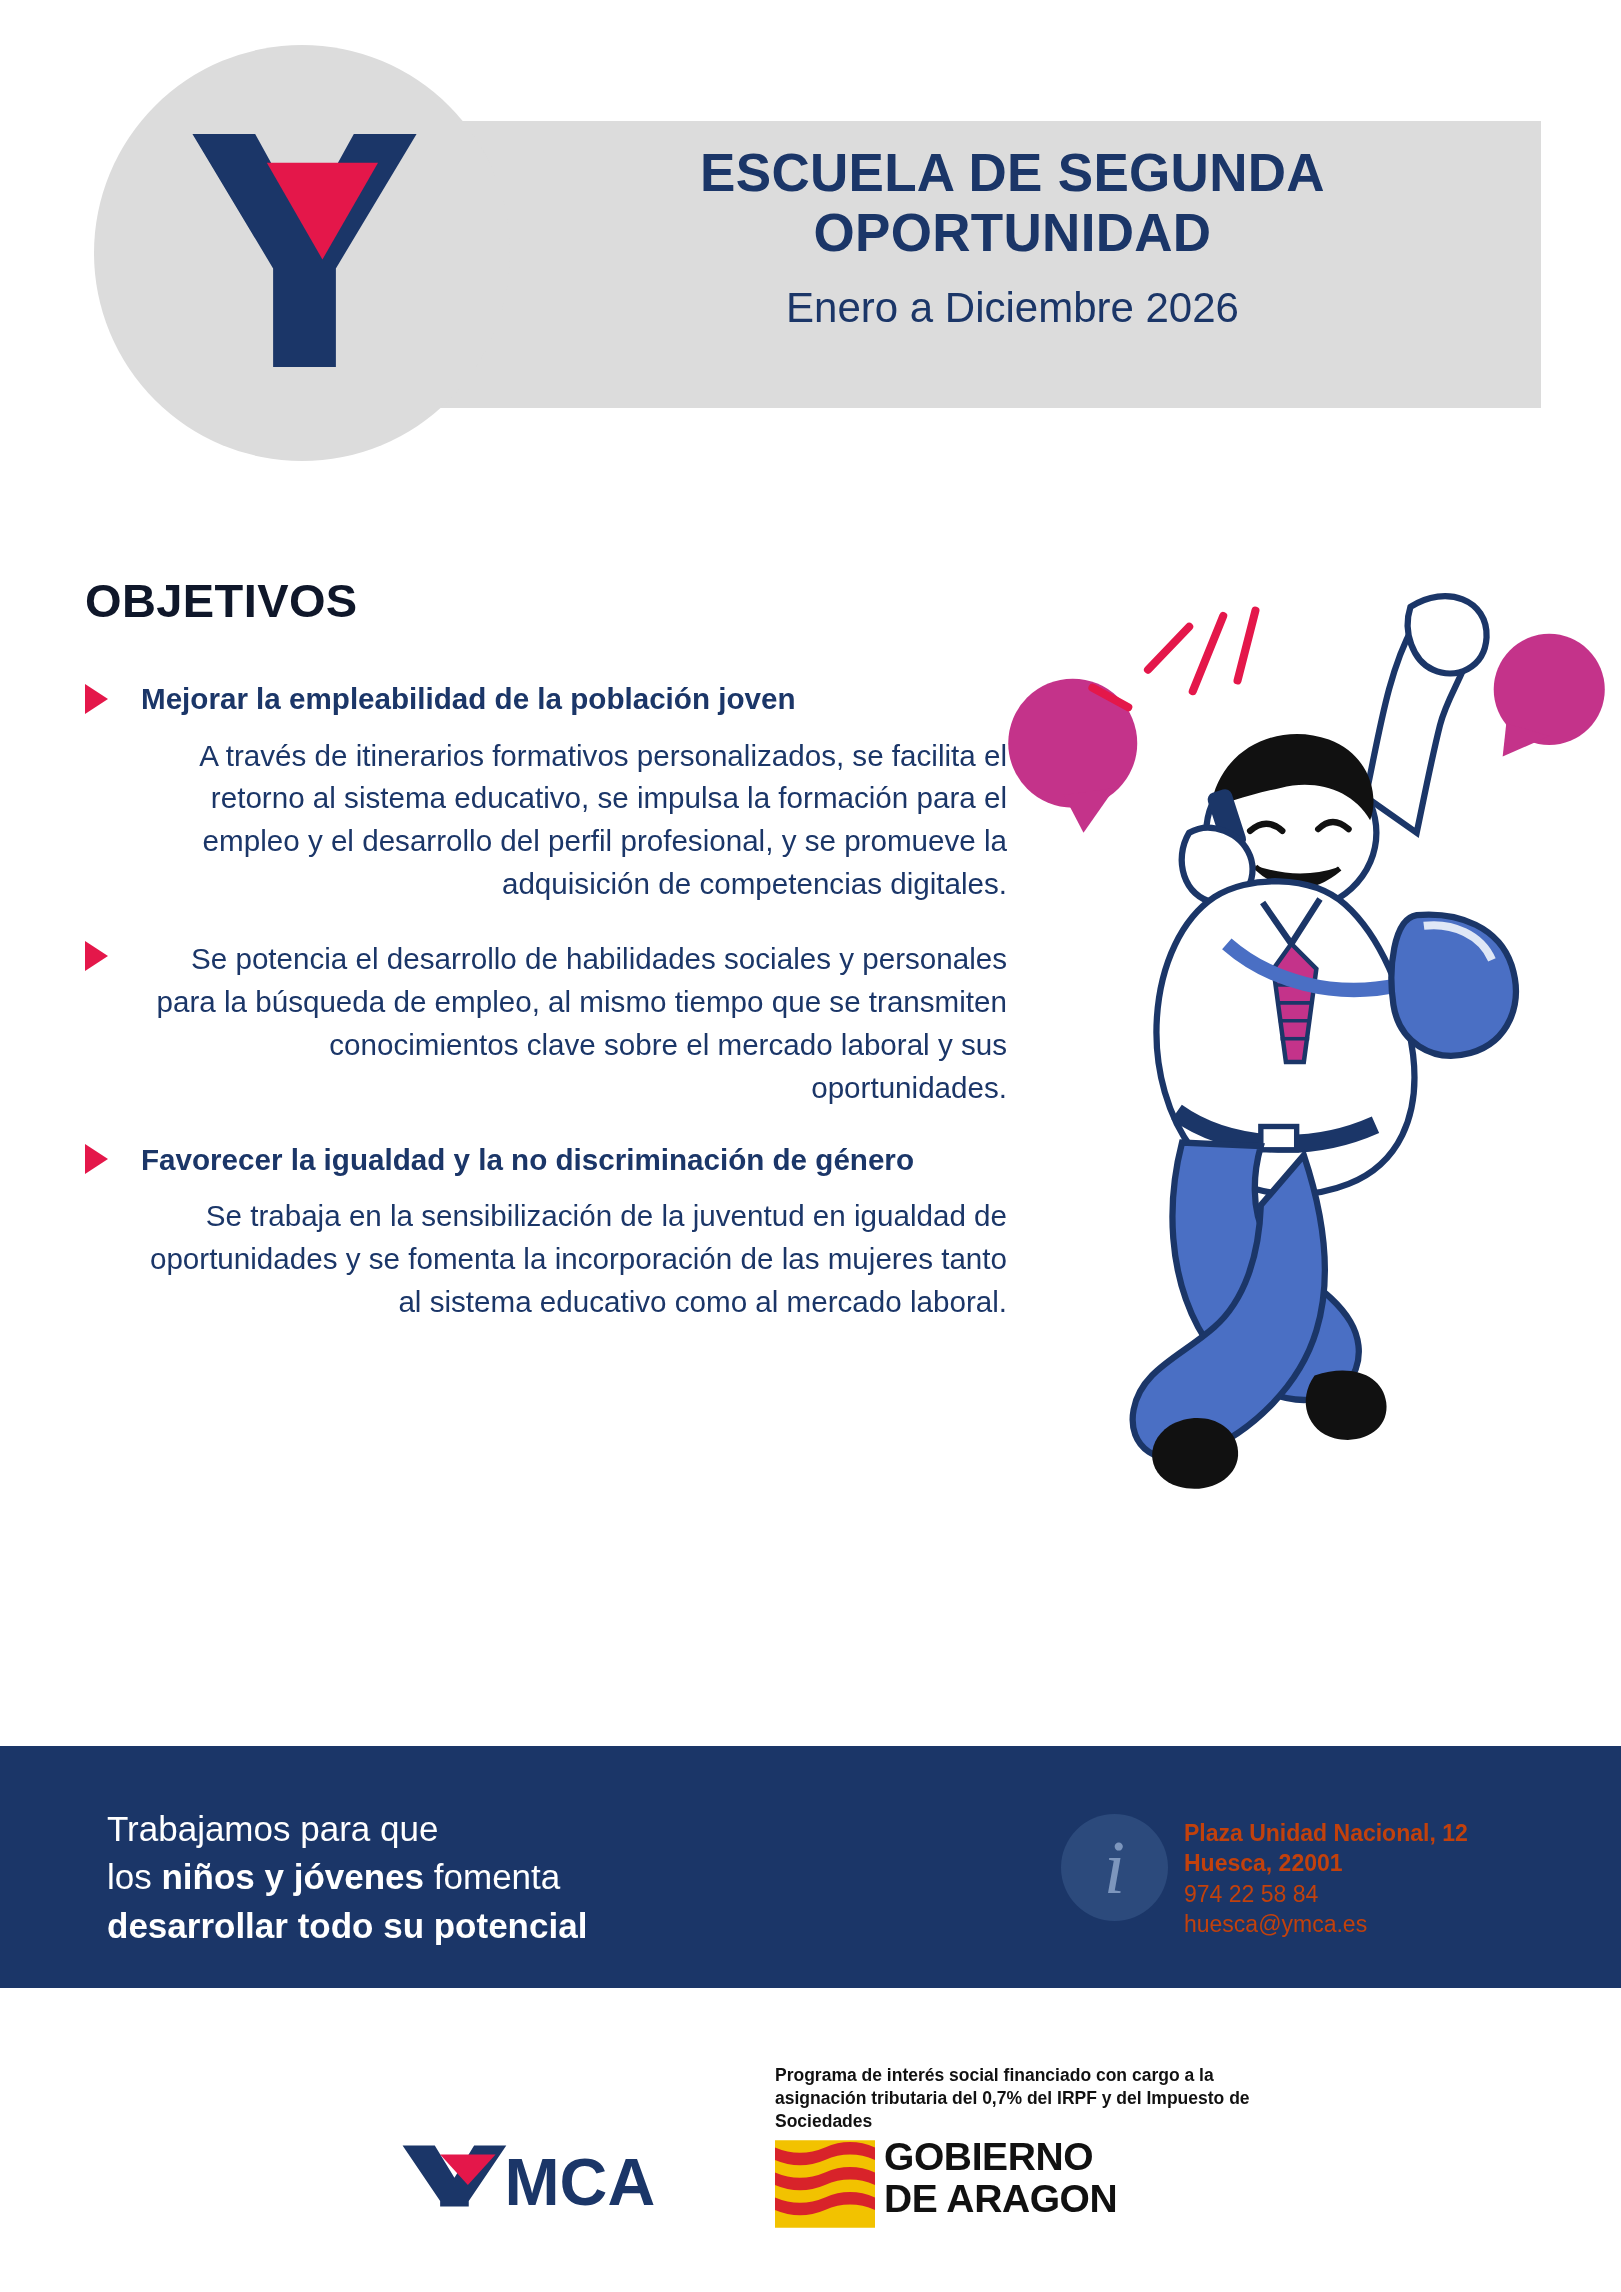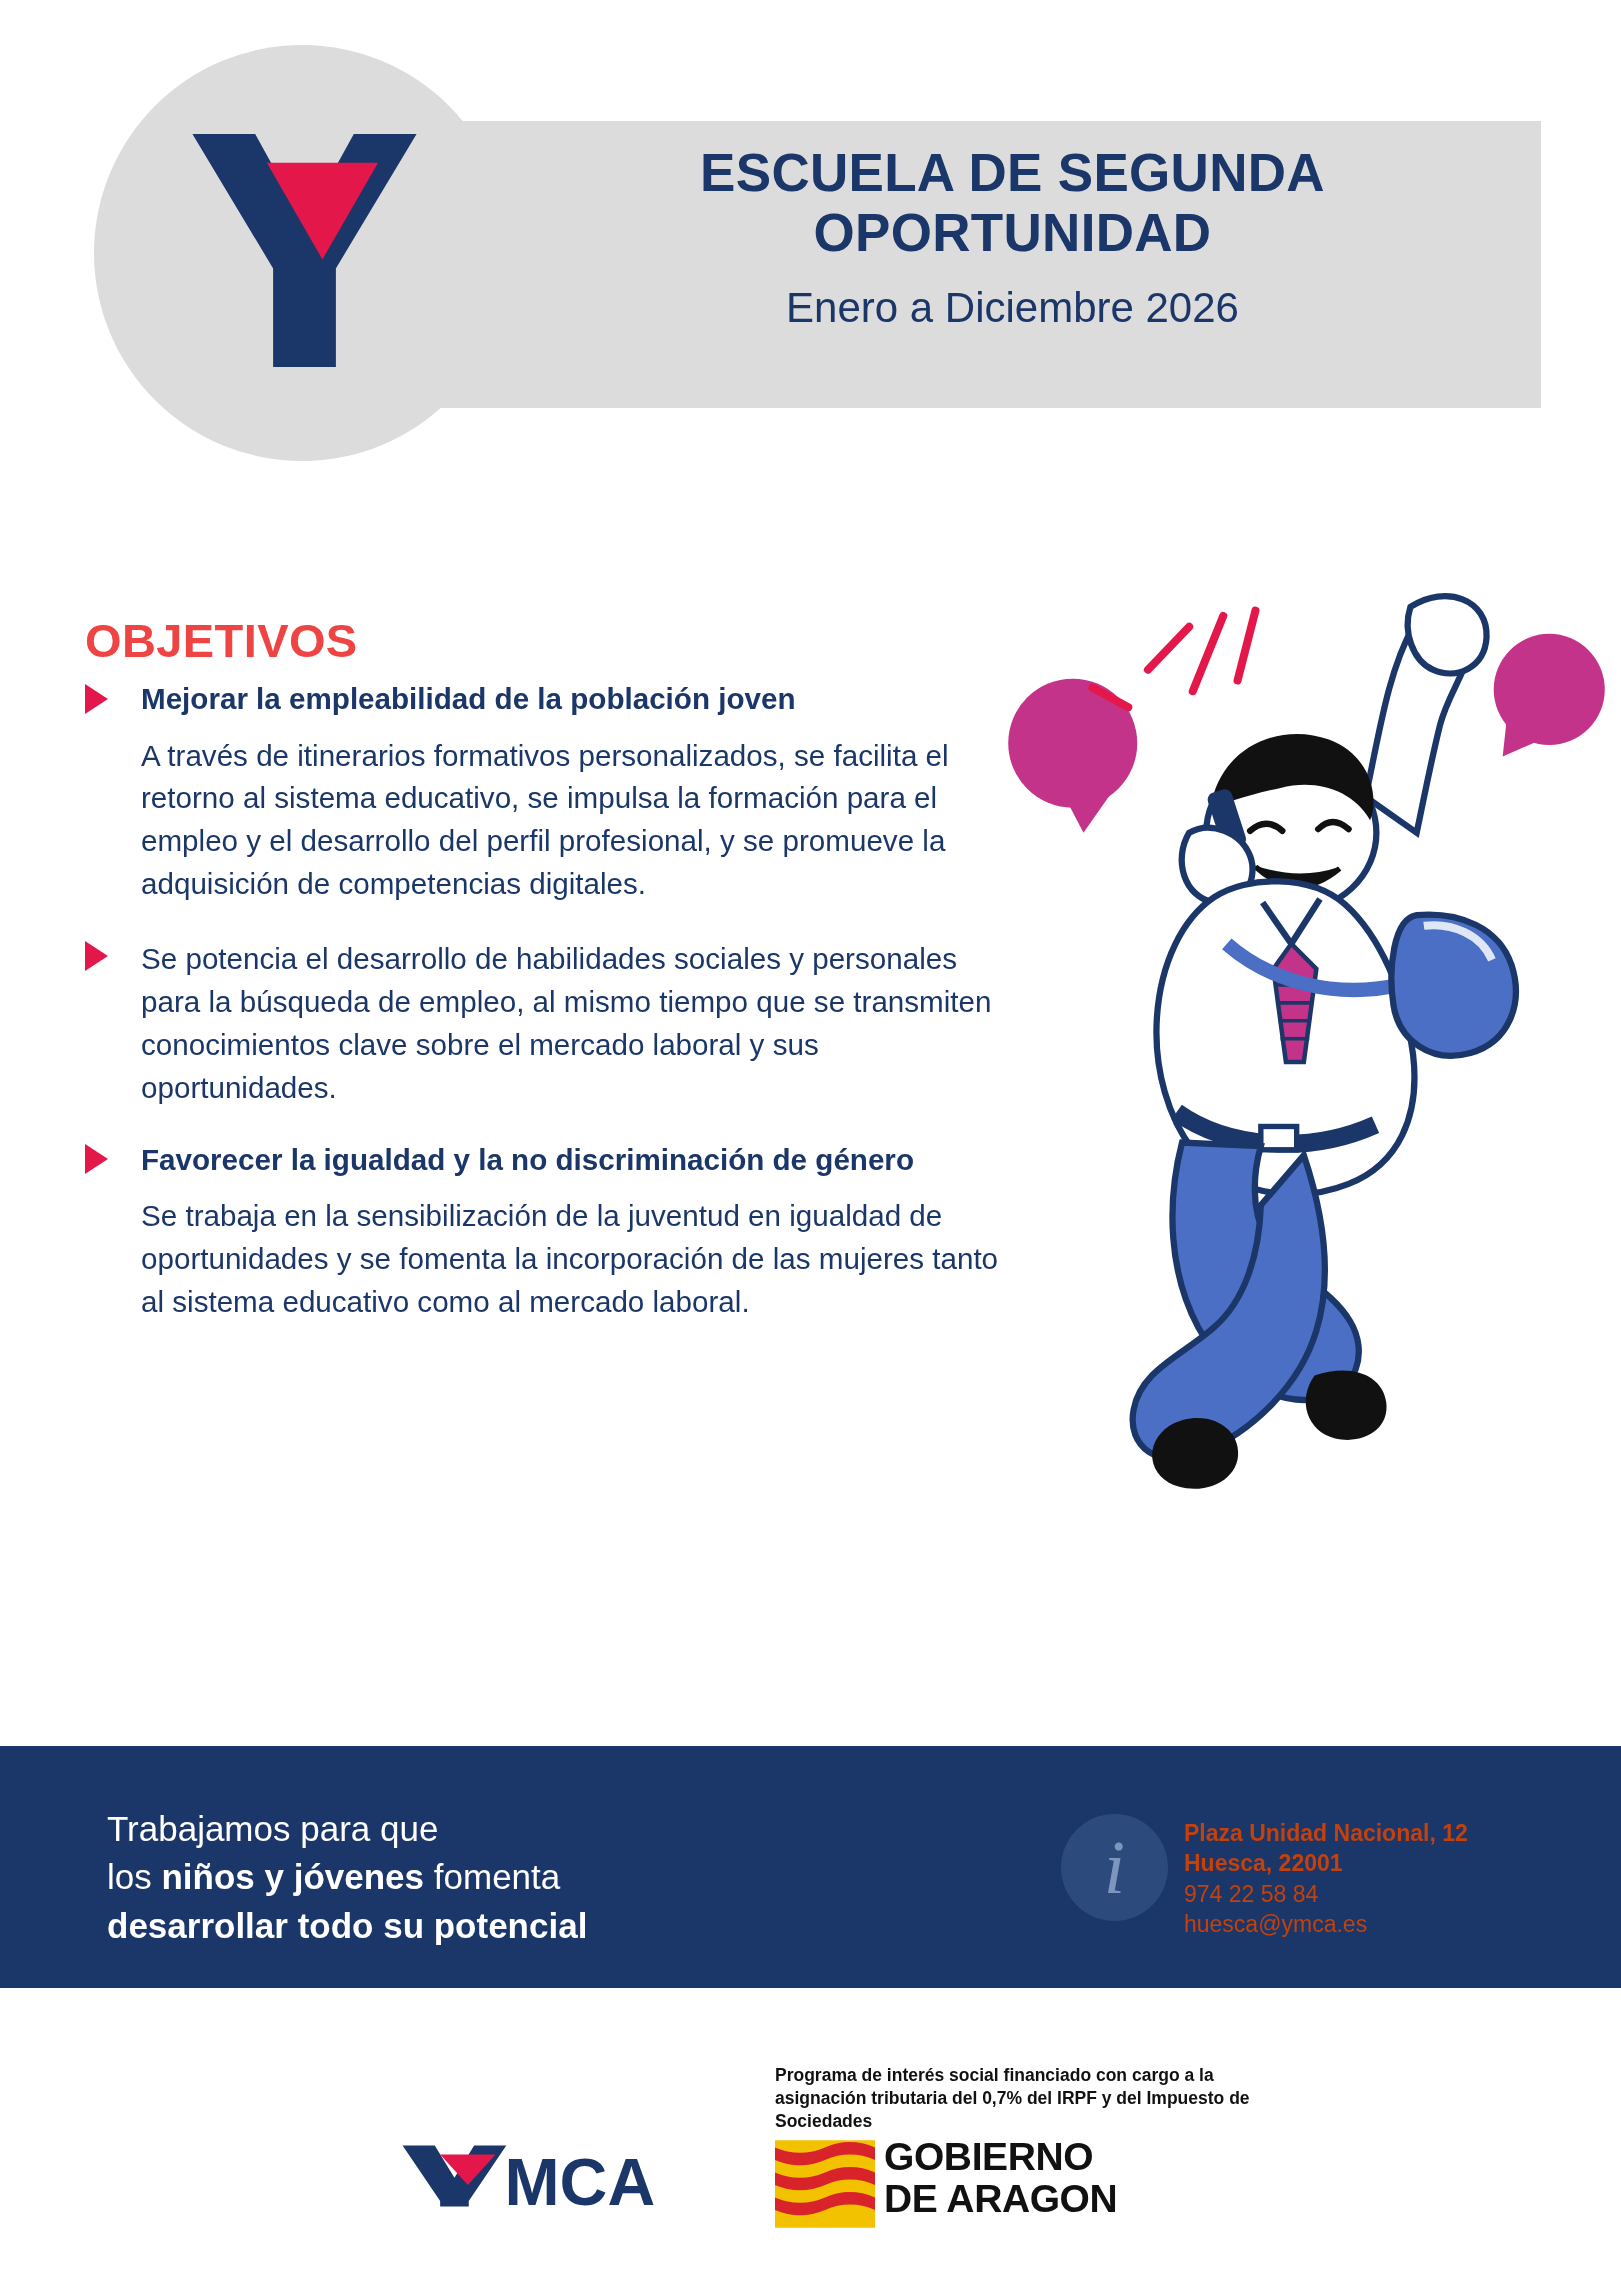--- a/index.html
+++ b/index.html
@@ -71,23 +71,22 @@
     color: #1b3668;
   }
 
   
   .section-title {
     position: absolute;
     left: 85px;
     top: 573px;
     font-size: 47px;
     font-weight: bold;
-    color: #ef4444;
+    color: #0f172a;
     letter-spacing: 0.4px;
-    margin-top: 40px;
   }
 
   .objectives {
     position: absolute;
     left: 85px;
     top: 681px;
     width: 967px;
   }
   .obj-item { margin-bottom: 9px; }
   .obj-head {
@@ -112,20 +111,21 @@
     line-height: 1.2;
     text-align: right;
   }
   .obj-body {
     padding-left: 56px;
     font-size: 29.6px;
     color: #1b3668;
     line-height: 1.45;
     margin-bottom: 32px;
     max-width: 922px;
+    text-align: right;
   }
 
   
   .illus {
     position: absolute;
     right: 0px;
     top: 564px;
     width: 663px;
     height: 1039px;
   }

